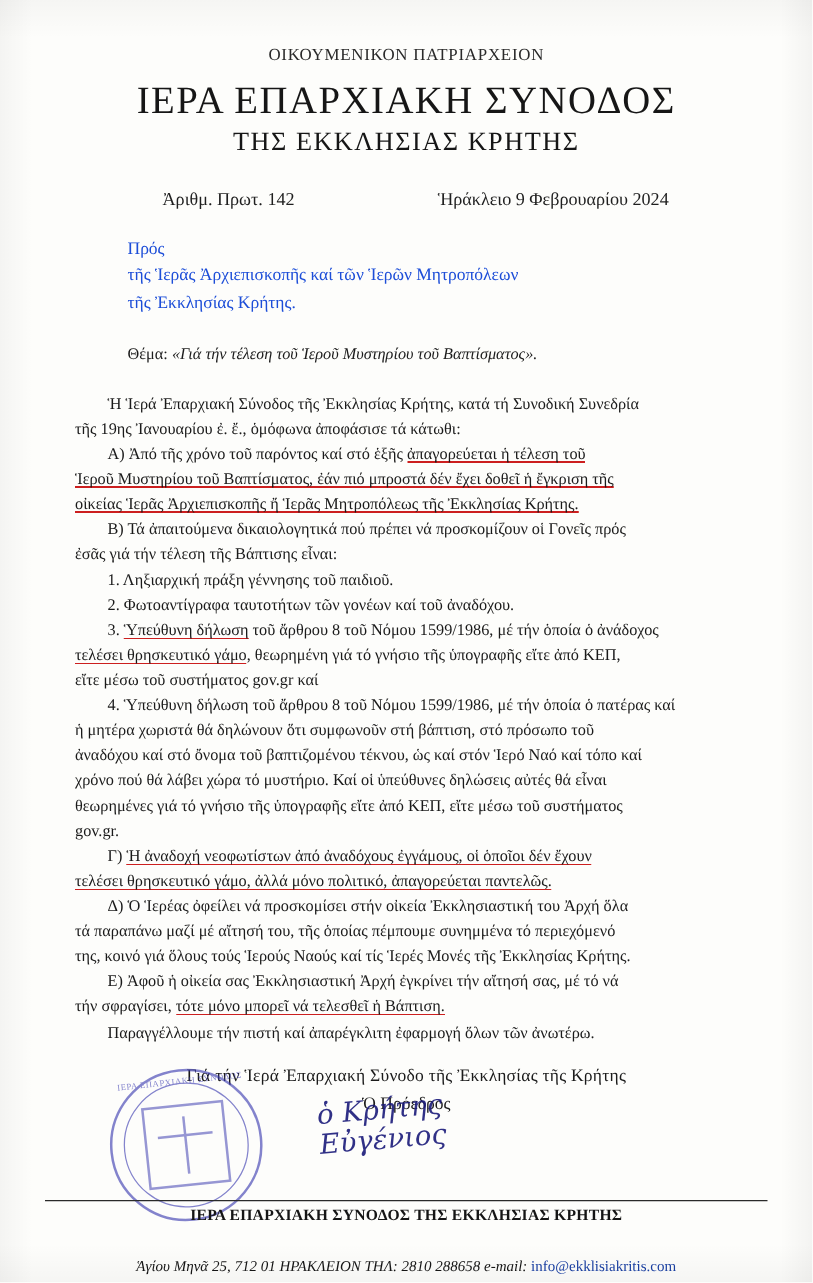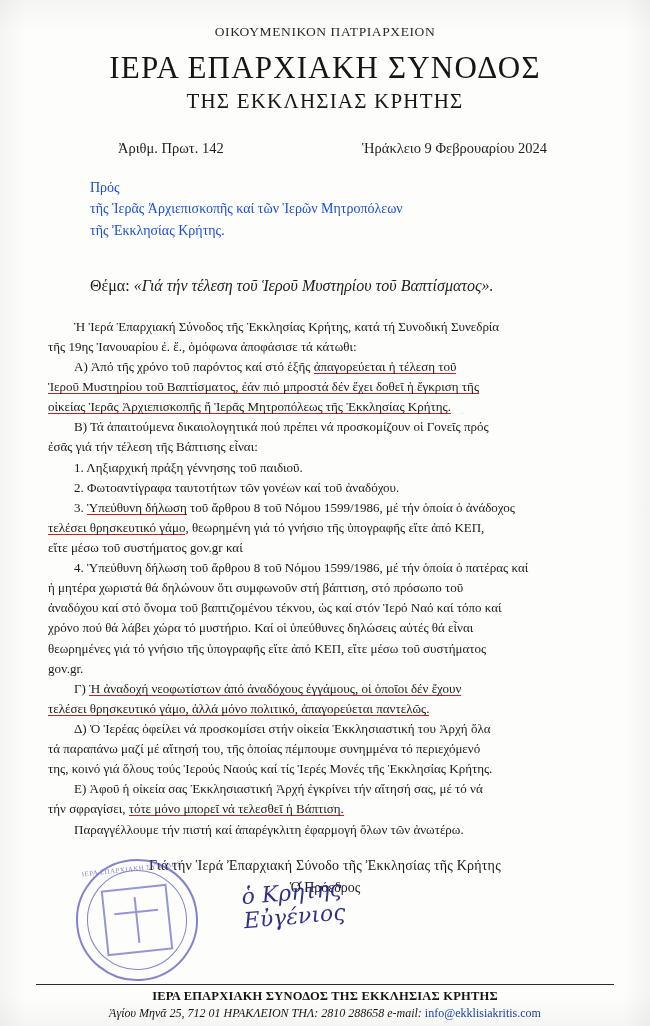--- a/index.html
+++ b/index.html
@@ -12,21 +12,21 @@
     height: 1026px;
     position: relative;
     font-family: "Liberation Serif", serif;
     color: #1b1b1b;
     overflow: hidden;
   }
   .page {
     position: absolute;
     inset: 0;
     background: #fdfdfb;
-    padding: 4px;
+    padding: 16px;
   }
   
   .page::after {
     content: "";
     position: absolute;
     inset: 0;
     pointer-events: none;
     background:
       linear-gradient(90deg, rgba(0,0,0,0.035) 0%, rgba(0,0,0,0) 4%, rgba(0,0,0,0) 96%, rgba(0,0,0,0.04) 100%),
       linear-gradient(180deg, rgba(0,0,0,0.03) 0%, rgba(0,0,0,0) 3%, rgba(0,0,0,0) 97%, rgba(0,0,0,0.03) 100%);
@@ -73,23 +73,23 @@
 
   .addr {
     margin-top: 20px;
     padding-left: 42px;
     font-size: 14px;
     line-height: 1.52;
     color: #1d4ed8;
   }
 
   .subject {
-    margin-top: 36px;
+    margin-top: 22px;
     padding-left: 42px;
-    font-size: 16px;
+    font-size: 13px;
     font-style: italic;
     color: #1c1c1c;
   }
   .subject .lead { font-style: normal; }
 
   .body {
     margin-top: 22px;
     font-size: 13px;
     line-height: 1.47;
     text-align: justify;
@@ -208,20 +208,21 @@
     letter-spacing: 0.2px;
     color: #151515;
     font-weight: 700;
   }
   .footer-addr {
     text-align: center;
     font-size: 12px;
     color: #151515;
     padding: 2px 0 5px 0;
     font-style: italic;
+    margin-top: 24px;
   }
   .footer-addr .mail { color: #1a3fa0; font-style: normal; }
 </style>
 </head>
 <body>
 
 <div class="page">
   <div class="inner">
 
     <div class="org-line">ΟΙΚΟΥΜΕΝΙΚΟΝ ΠΑΤΡΙΑΡΧΕΙΟΝ</div>

